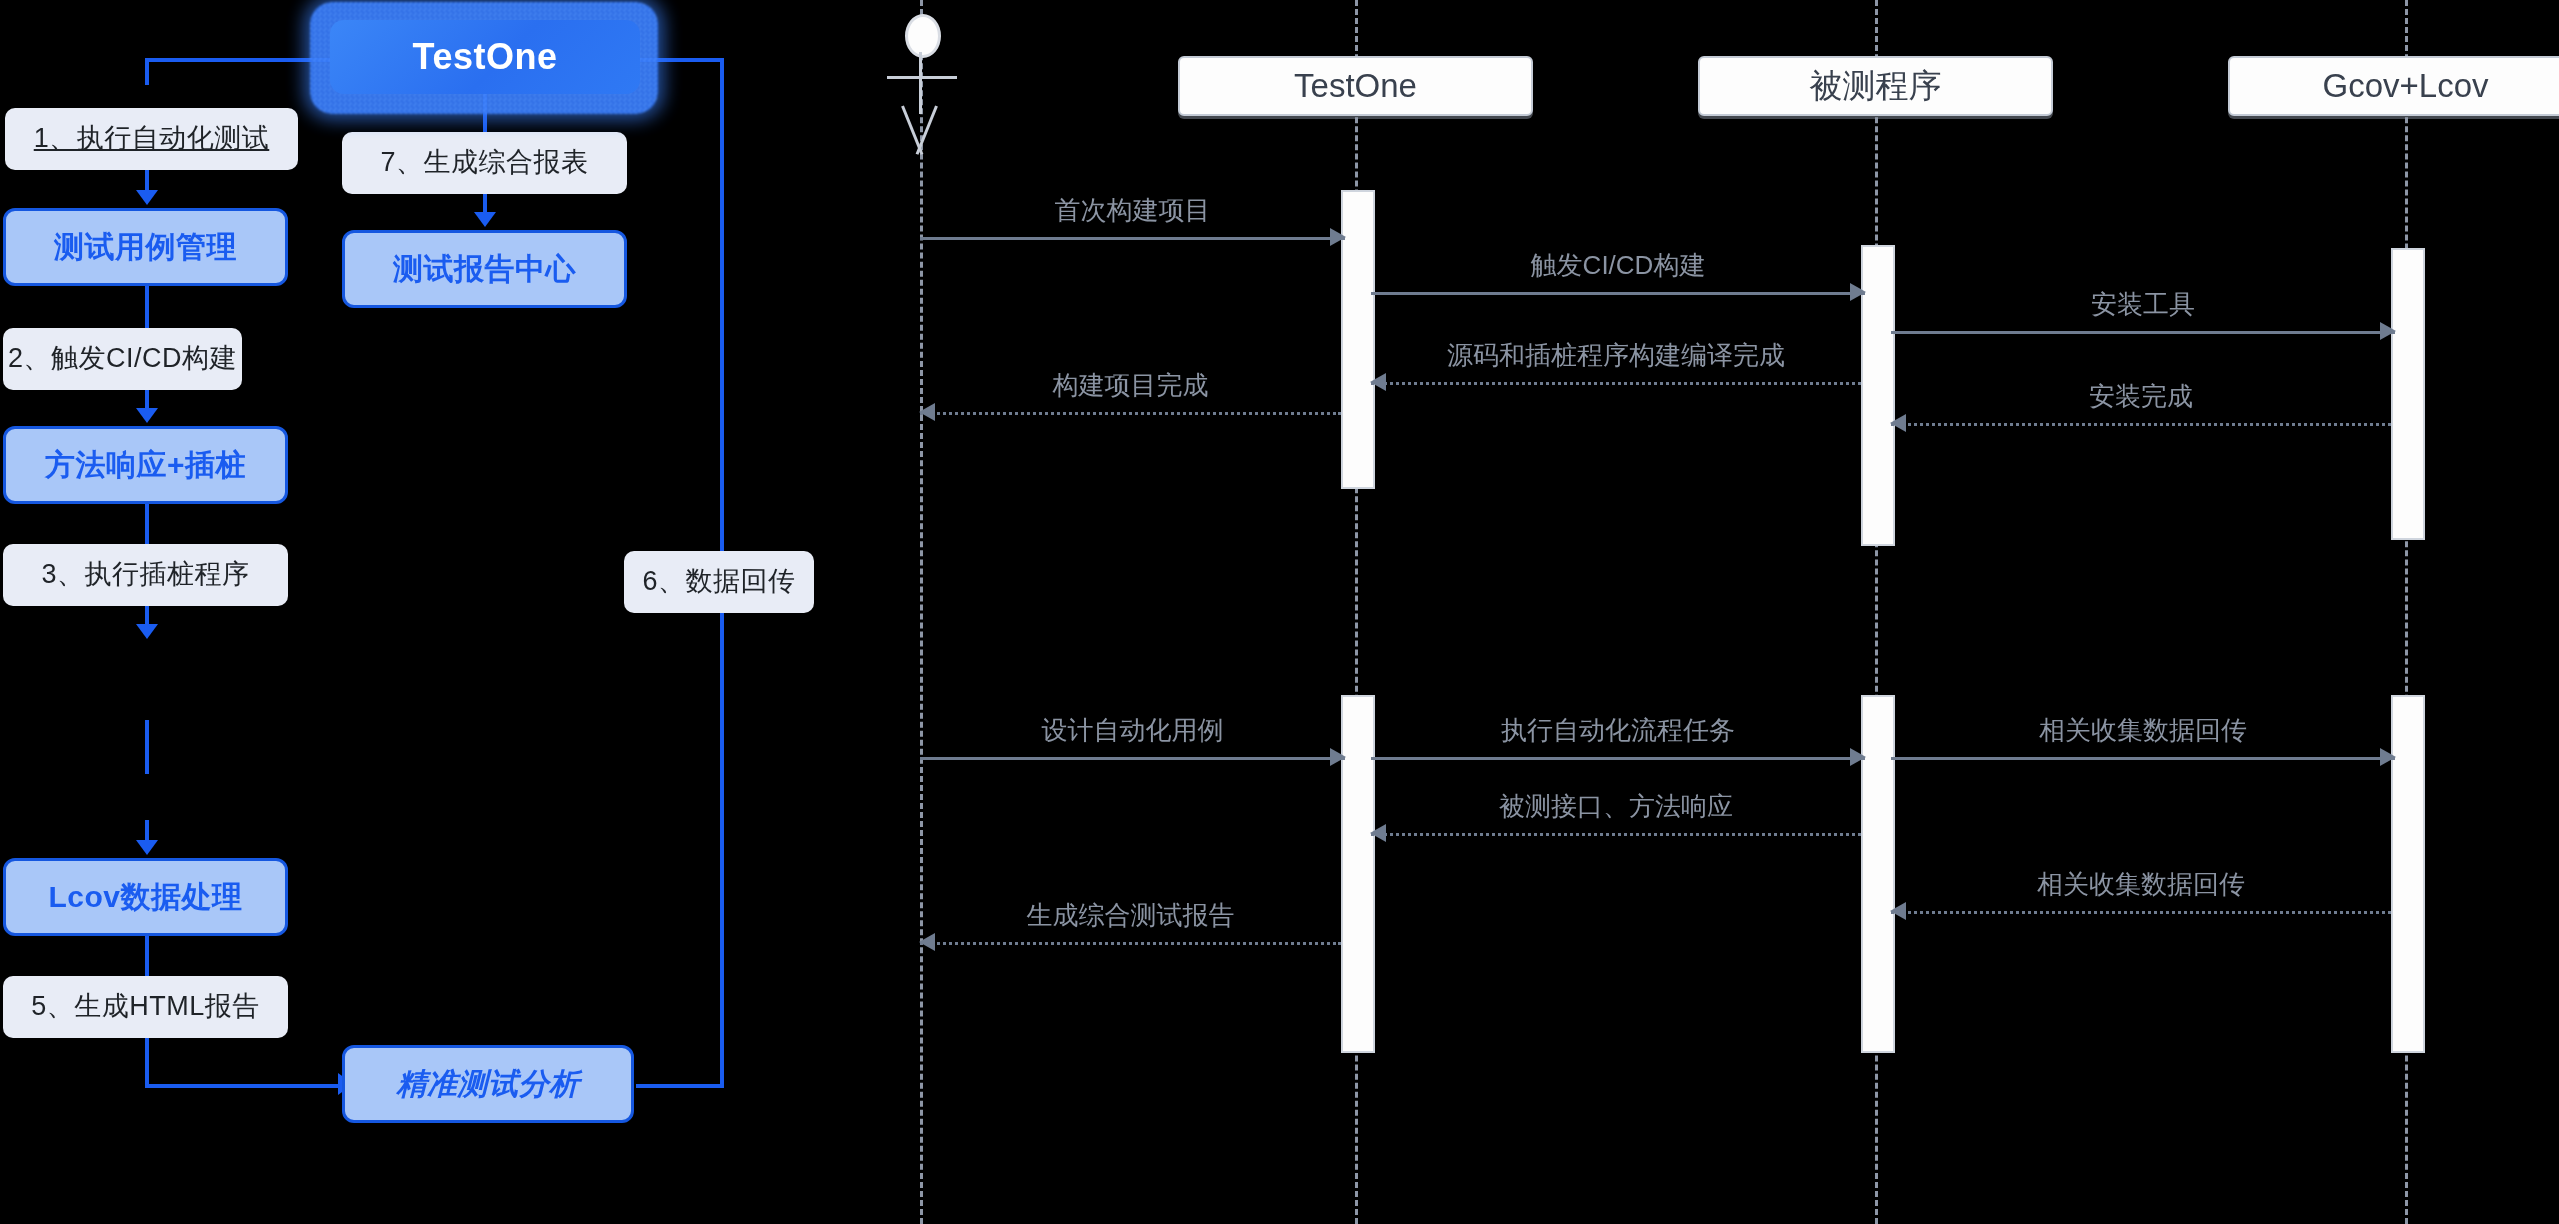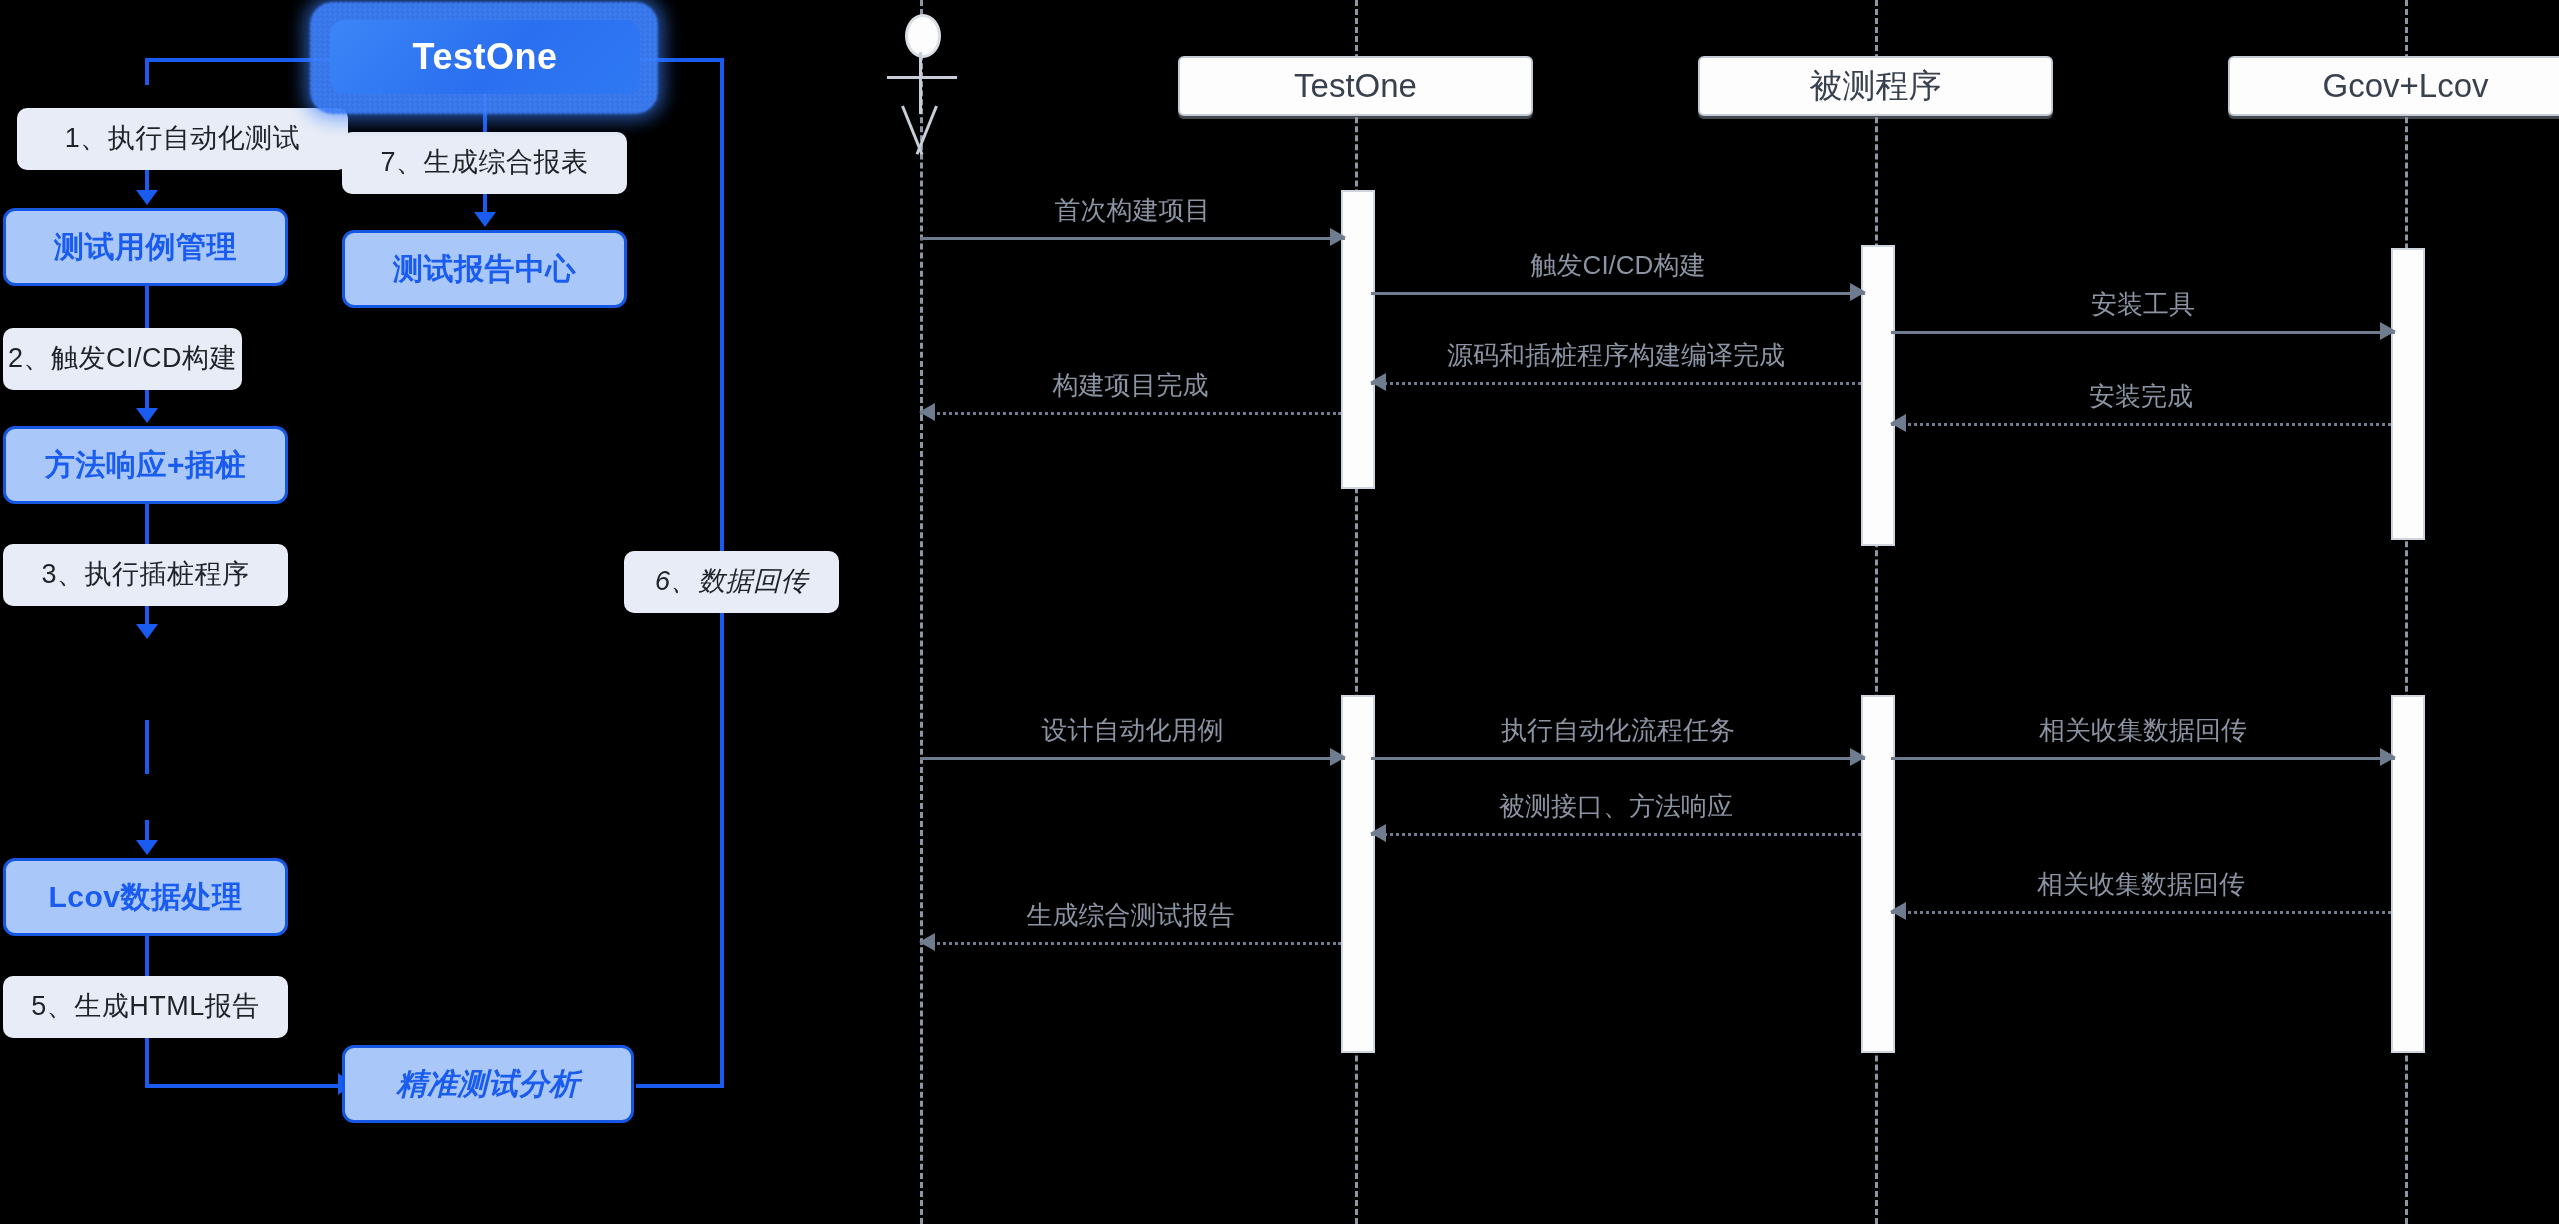--- a/index.html
+++ b/index.html
@@ -120,21 +120,21 @@
     <div class="ln v" style="left:720px;top:58px;height:1030px;"></div>
     <div class="ln h" style="left:636px;top:1084px;width:88px;"></div>
 
     <div class="ln v" style="left:145px;top:1010px;height:76px;"></div>
     <div class="ln h" style="left:145px;top:1084px;width:196px;"></div>
     <div class="arrow-r" style="left:338px;top:1073px;"></div>
 
     <div class="root-glow" style="left:310px;top:2px;width:348px;height:112px;"></div>
     <div class="node root" style="left:330px;top:20px;width:310px;">TestOne</div>
 
-    <div class="node chip" style="left:17px;top:108px;width:331px;">1、执行自动化测试</div>
+    <div class="node chip" style="left:5px;top:108px;width:293px;text-decoration:underline;">1、执行自动化测试</div>
     <div class="ln v" style="left:145px;top:168px;height:24px;"></div>
     <div class="arrow-d" style="left:136px;top:190px;"></div>
 
     <div class="node proc" style="left:3px;top:208px;width:285px;">测试用例管理</div>
     <div class="ln v" style="left:145px;top:286px;height:56px;"></div>
 
     <div class="node chip" style="left:3px;top:328px;width:239px;">2、触发CI/CD构建</div>
     <div class="ln v" style="left:145px;top:388px;height:22px;"></div>
     <div class="arrow-d" style="left:136px;top:408px;"></div>
 
@@ -156,21 +156,21 @@
     <div class="node chip" style="left:3px;top:976px;width:285px;text-align:center;">5、生成HTML报告</div>
 
     <div class="ln v" style="left:483px;top:92px;height:50px;"></div>
 
     <div class="node chip" style="left:342px;top:132px;width:285px;">7、生成综合报表</div>
     <div class="ln v" style="left:483px;top:192px;height:22px;"></div>
     <div class="arrow-d" style="left:474px;top:212px;"></div>
 
     <div class="node proc" style="left:342px;top:230px;width:285px;">测试报告中心</div>
 
-    <div class="node chip" style="left:624px;top:551px;width:215px;font-style:italic;">6、数据回传</div>
+    <div class="node chip" style="left:624px;top:551px;width:190px;">6、数据回传</div>
 
     <div class="node proc" style="left:342px;top:1045px;width:292px;font-style:italic;">精准测试分析</div>
   </div>
 
   <div class="seq">
 
     <div class="lifeline" style="left:60px;"></div>
     <div class="lifeline" style="left:495px;"></div>
     <div class="lifeline" style="left:1015px;"></div>
     <div class="lifeline" style="left:1545px;"></div>

